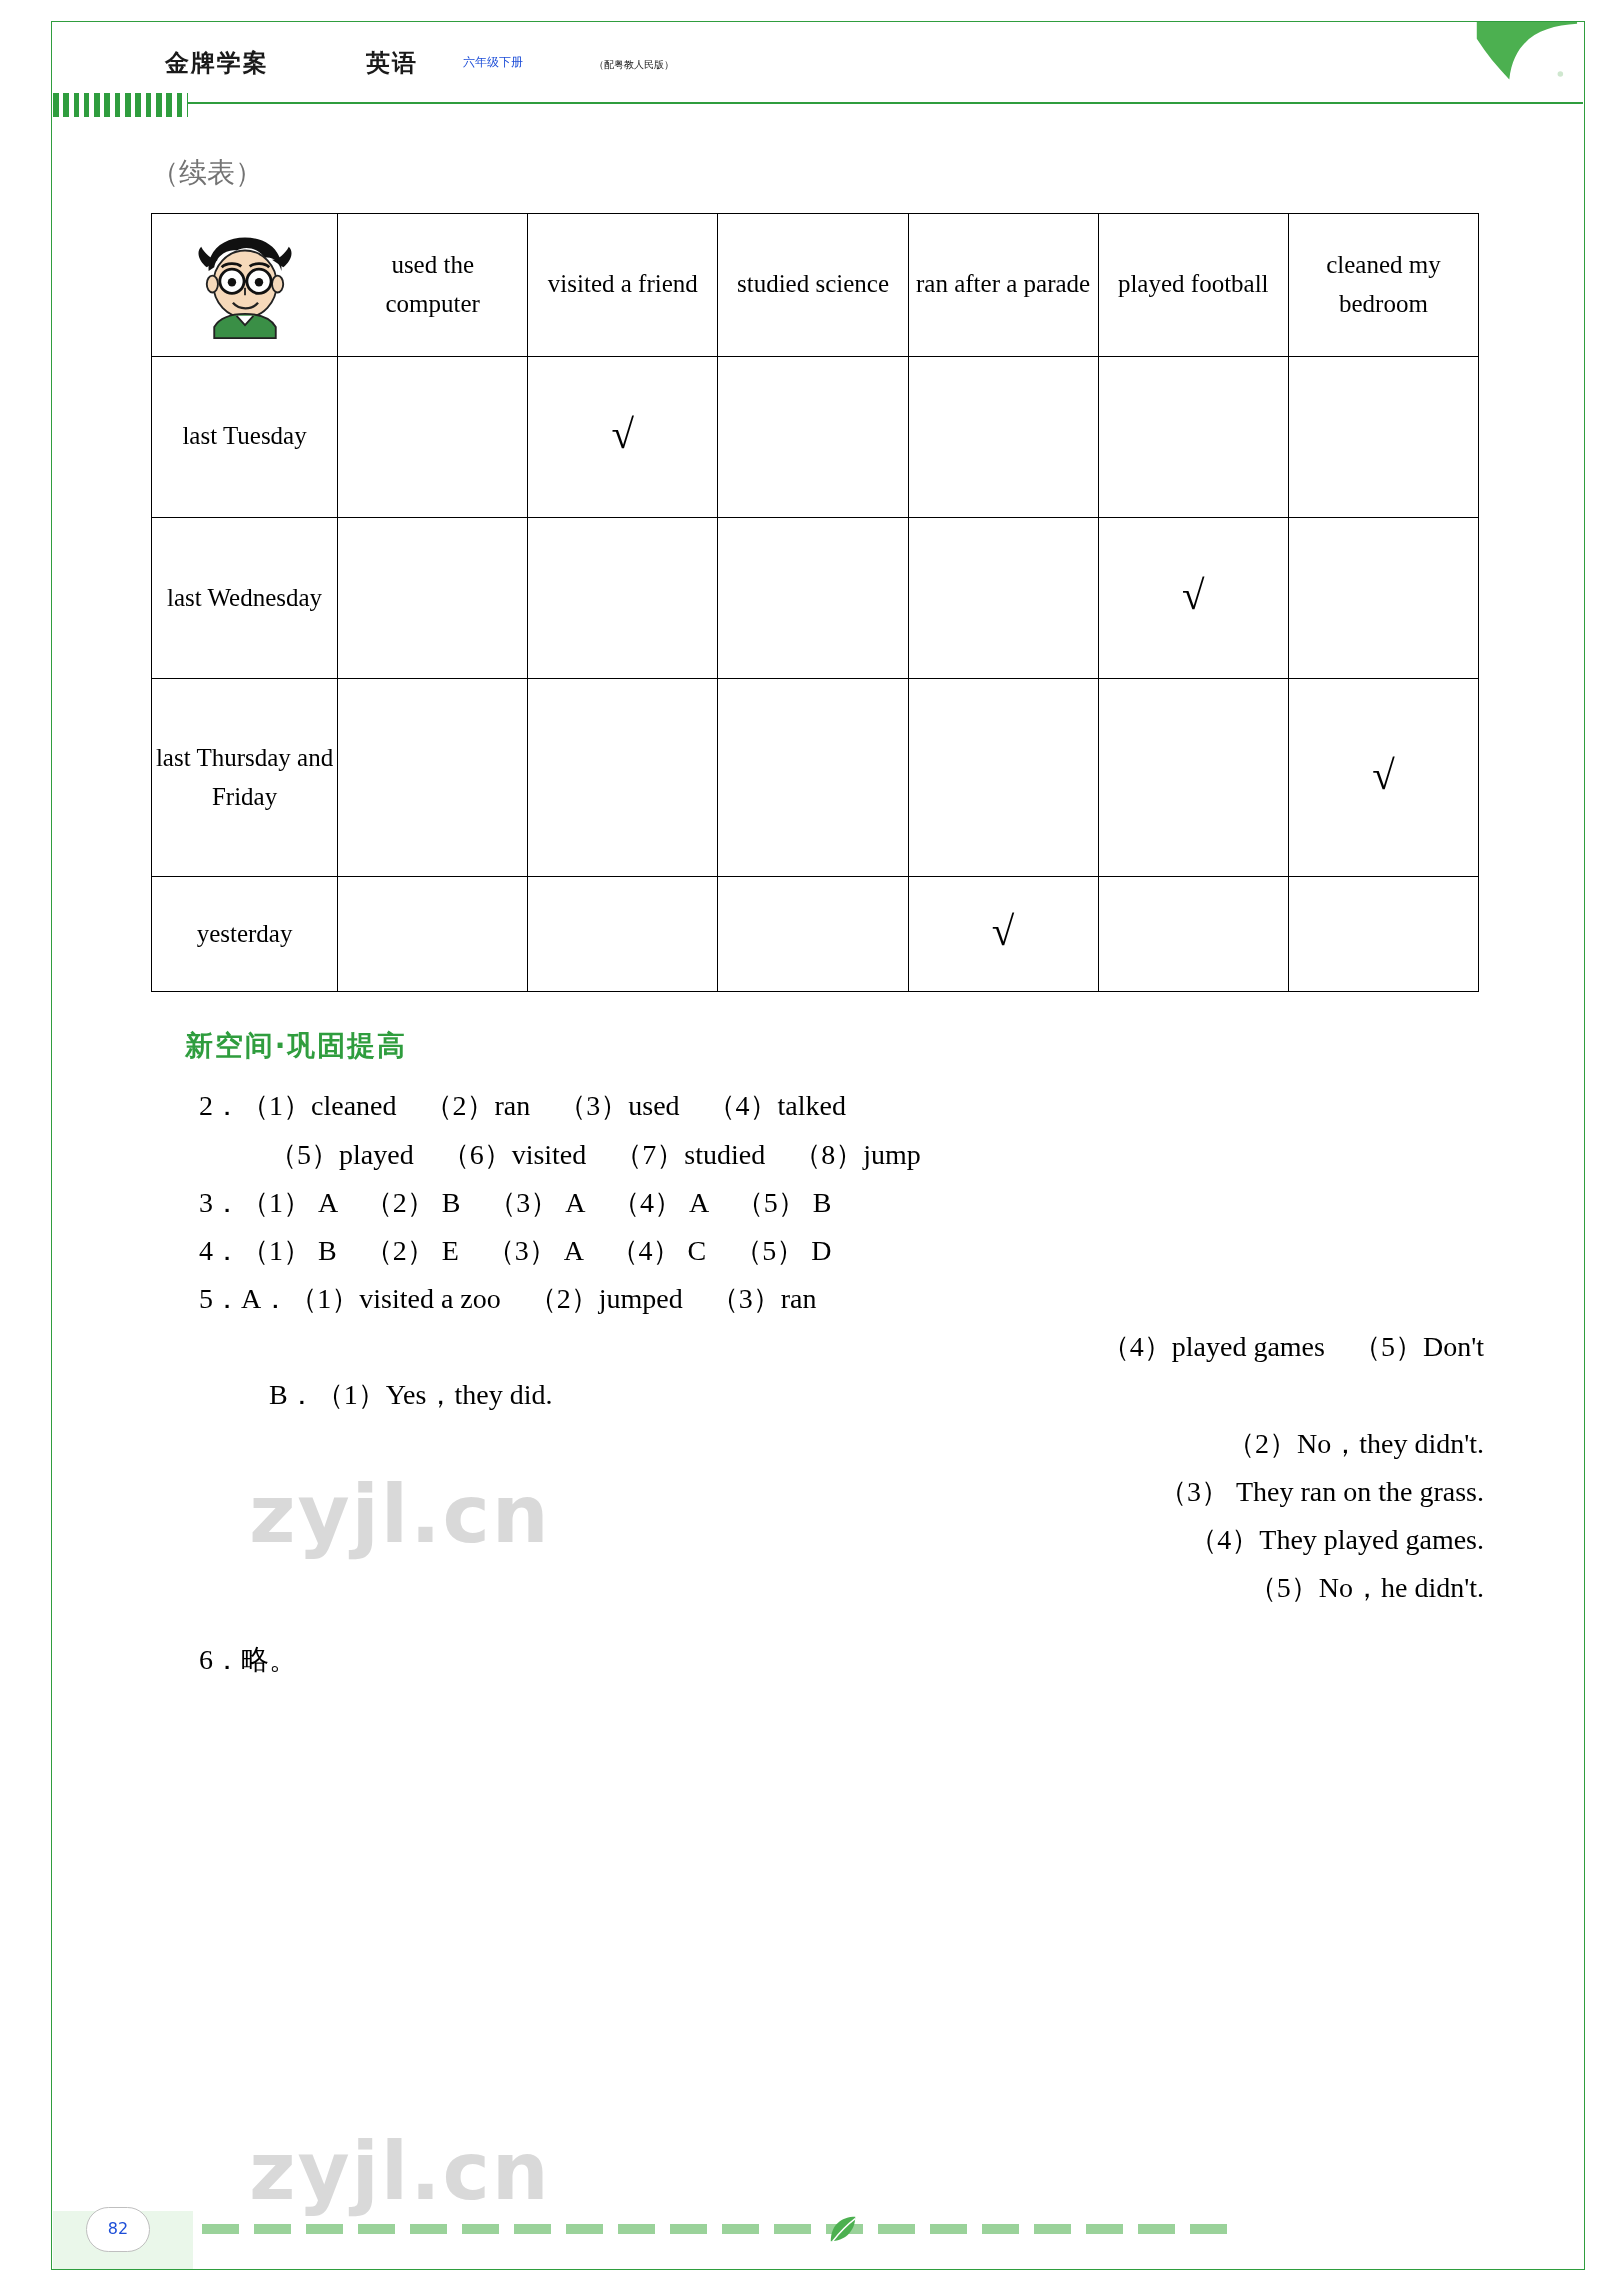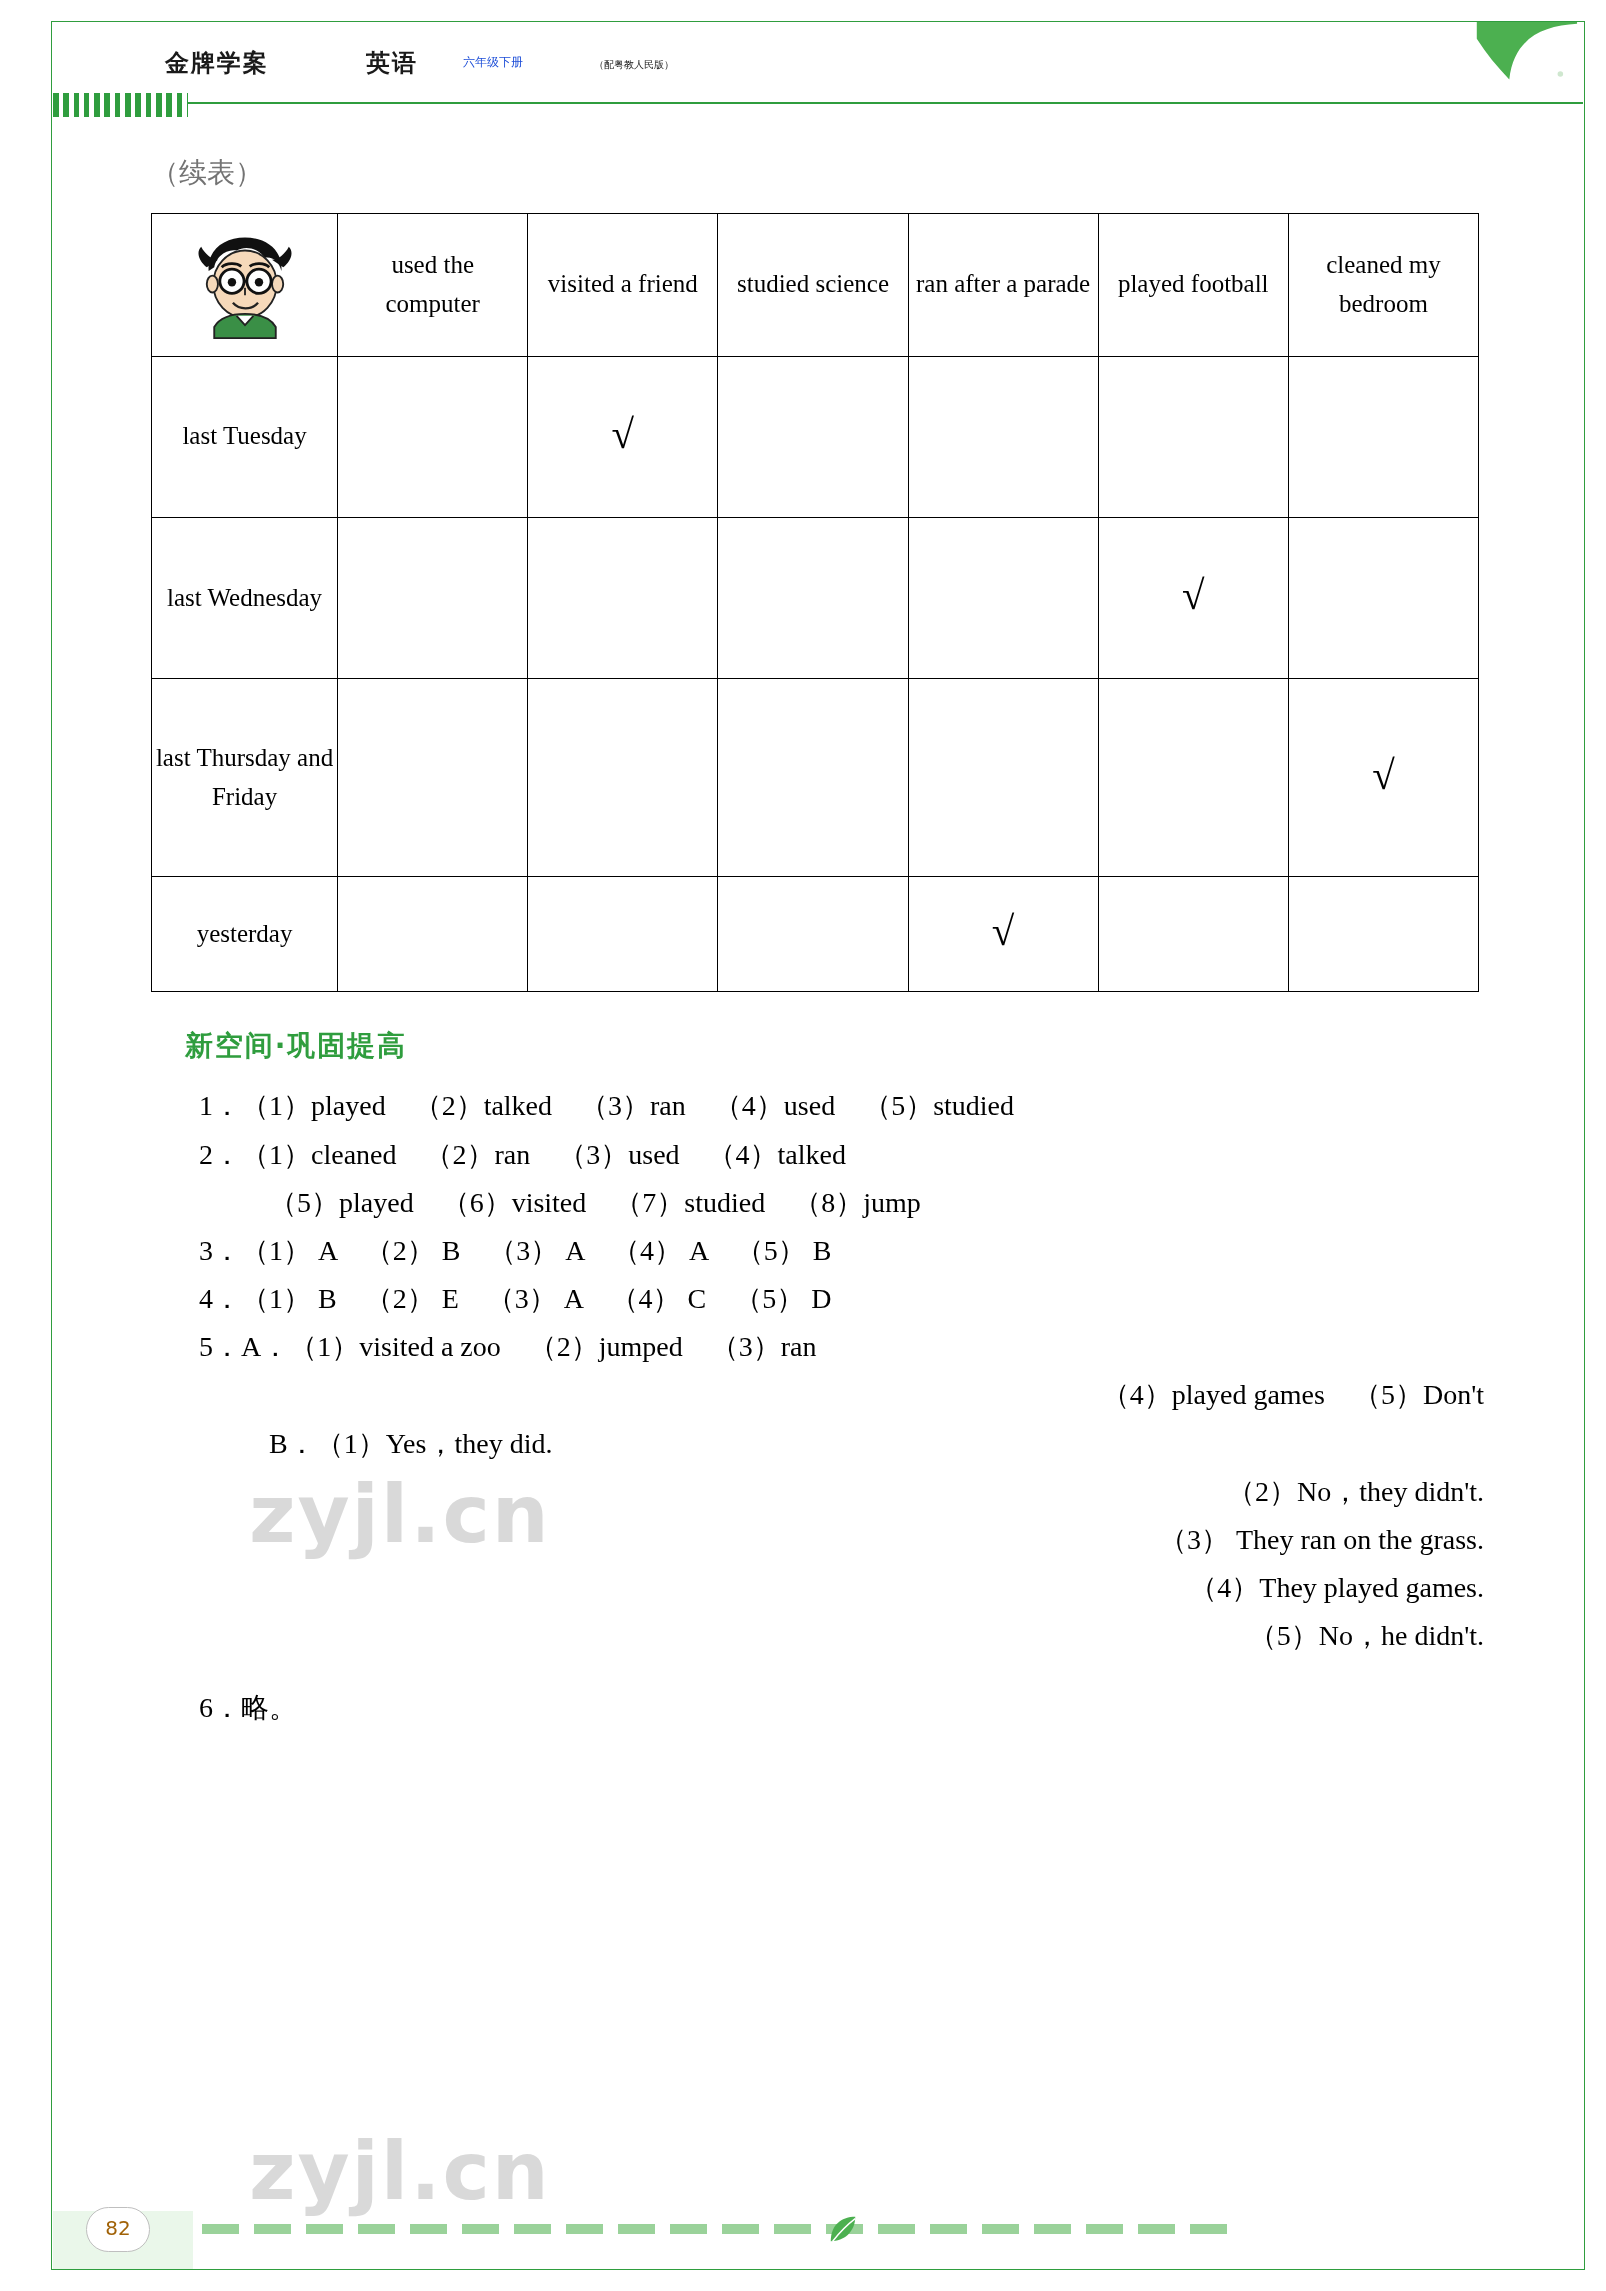--- a/index.html
+++ b/index.html
@@ -178,22 +178,22 @@
     width: 140px; height: 58px;
     background: #eaf7ea;
   }
   .footer-pageno {
     position: absolute;
     left: 33px; bottom: 17px;
     width: 62px; height: 43px;
     border-radius: 22.4px;
     background: #ffffff;
     border: 1.9px solid #bfbfbf;
-    color: #a16207;
-    font-size: 20px;
+    color: #1d4ed8;
+    font-size: 16px;
     text-align: center;
     line-height: 41px;
     font-family: "DejaVu Sans", sans-serif;
   }
   .footer-dashes {
     position: absolute;
     left: 149px; bottom: 35px;
     width: 1025px; height: 9.3px;
     background: repeating-linear-gradient(
         to right,
@@ -335,21 +335,20 @@
           <td><span class="tick">√</span></td>
           <td></td>
           <td></td>
         </tr>
       </tbody>
     </table>
 
     <div class="section-head">新空间·巩固提高</div>
 
     <div class="answers">
-      <div class="ans-line">1．（1）played    （2）talked    （3）ran    （4）used    （5）studied</div>
       <div class="ans-line">2．（1）cleaned    （2）ran    （3）used    （4）talked</div>
       <div class="ans-line ans-indent1">（5）played    （6）visited    （7）studied    （8）jump</div>
       <div class="ans-line">3．（1） A    （2） B    （3） A    （4） A    （5） B</div>
       <div class="ans-line">4．（1） B    （2） E    （3） A    （4） C    （5） D</div>
       <div class="ans-line">5．A．（1）visited a zoo    （2）jumped    （3）ran</div>
       <div class="ans-line ans-indent2">（4）played games    （5）Don't</div>
       <div class="ans-line ans-indent1">B．（1）Yes，they did.</div>
       <div class="ans-line ans-indent2">（2）No，they didn't.</div>
       <div class="ans-line ans-indent2">（3） They ran on the grass.</div>
       <div class="ans-line ans-indent2">（4）They played games.</div>

